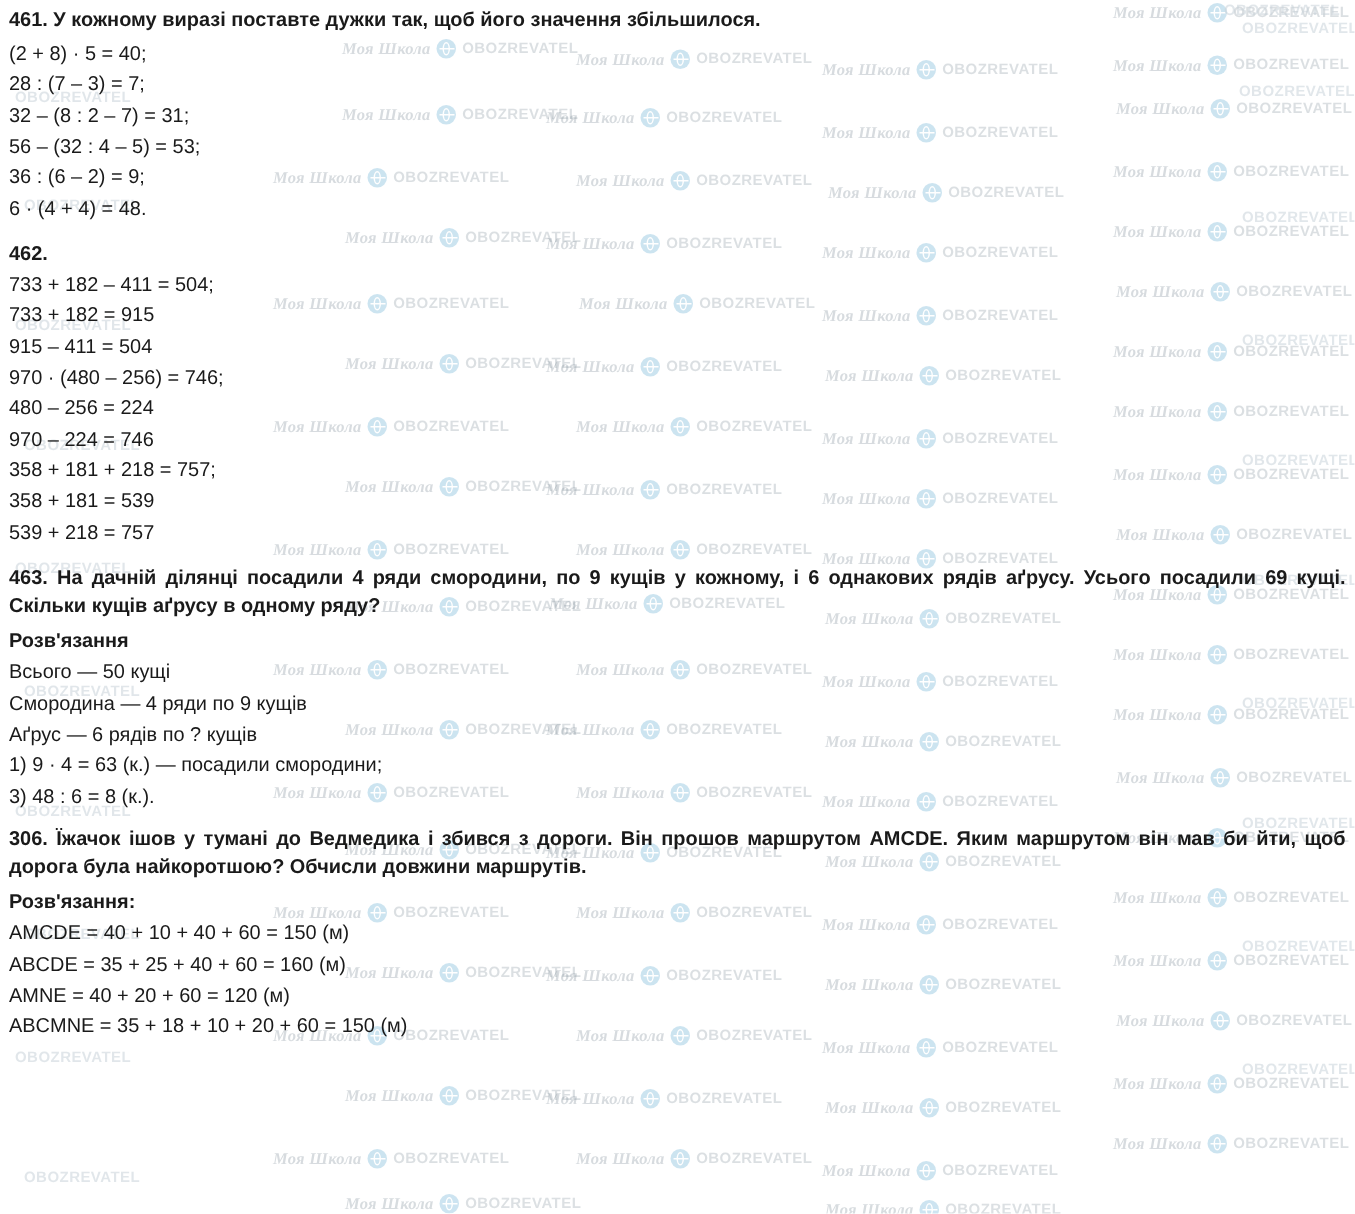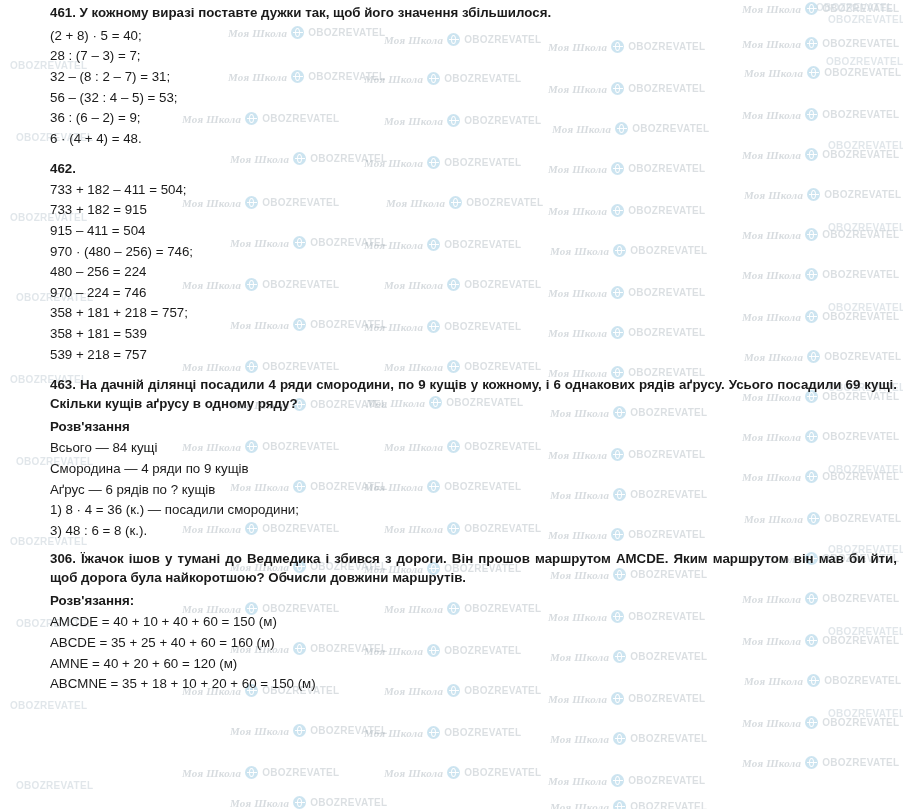--- a/index.html
+++ b/index.html
@@ -18,21 +18,20 @@
   #page {
     position: relative;
     width: 903px;
     height: 809px;
     box-sizing: border-box;
     padding: 4px 6px 0 6px;
   }
   .content {
     position: relative;
     z-index: 3;
-    margin-left: 44px;
   }
   .task {
     margin: 0;
   }
   .task-head {
     font-size: 13.3px;
     font-weight: bold;
     line-height: 1.42;
     margin: 0 0 3px 0;
     text-align: justify;
@@ -574,24 +573,24 @@
       <p class="line">358 + 181 + 218 = 757;</p>
       <p class="line">358 + 181 = 539</p>
       <p class="line">539 + 218 = 757</p>
     </div>
 
     <div class="gap-lg"></div>
 
     <div class="task">
       <p class="task-head">463. На дачній ділянці посадили 4 ряди смородини, по 9 кущів у кожному, і 6 однакових рядів аґрусу. Усього посадили 69 кущі. Скільки кущів аґрусу в одному ряду?</p>
       <p class="subhead">Розв'язання</p>
-      <p class="line">Всього — 84 кущі</p>
+      <p class="line">Всього — 50 кущі</p>
       <p class="line">Смородина — 4 ряди по 9 кущів</p>
       <p class="line">Аґрус — 6 рядів по ? кущів</p>
-      <p class="line">1) 8 · 4 = 36 (к.) — посадили смородини;</p>
+      <p class="line">1) 9 · 4 = 63 (к.) — посадили смородини;</p>
       <p class="line">3) 48 : 6 = 8 (к.).</p>
     </div>
 
     <div class="gap-md"></div>
 
     <div class="task">
       <p class="task-head">306. Їжачок ішов у тумані до Ведмедика і збився з дороги. Він прошов маршрутом AMCDE. Яким маршрутом він мав би йти, щоб дорога була найкоротшою? Обчисли довжини маршрутів.</p>
       <p class="subhead">Розв'язання:</p>
       <p class="line">AMCDE = 40 + 10 + 40 + 60 = 150 (м)</p>
       <p class="line">ABCDE = 35 + 25 + 40 + 60 = 160 (м)</p>

